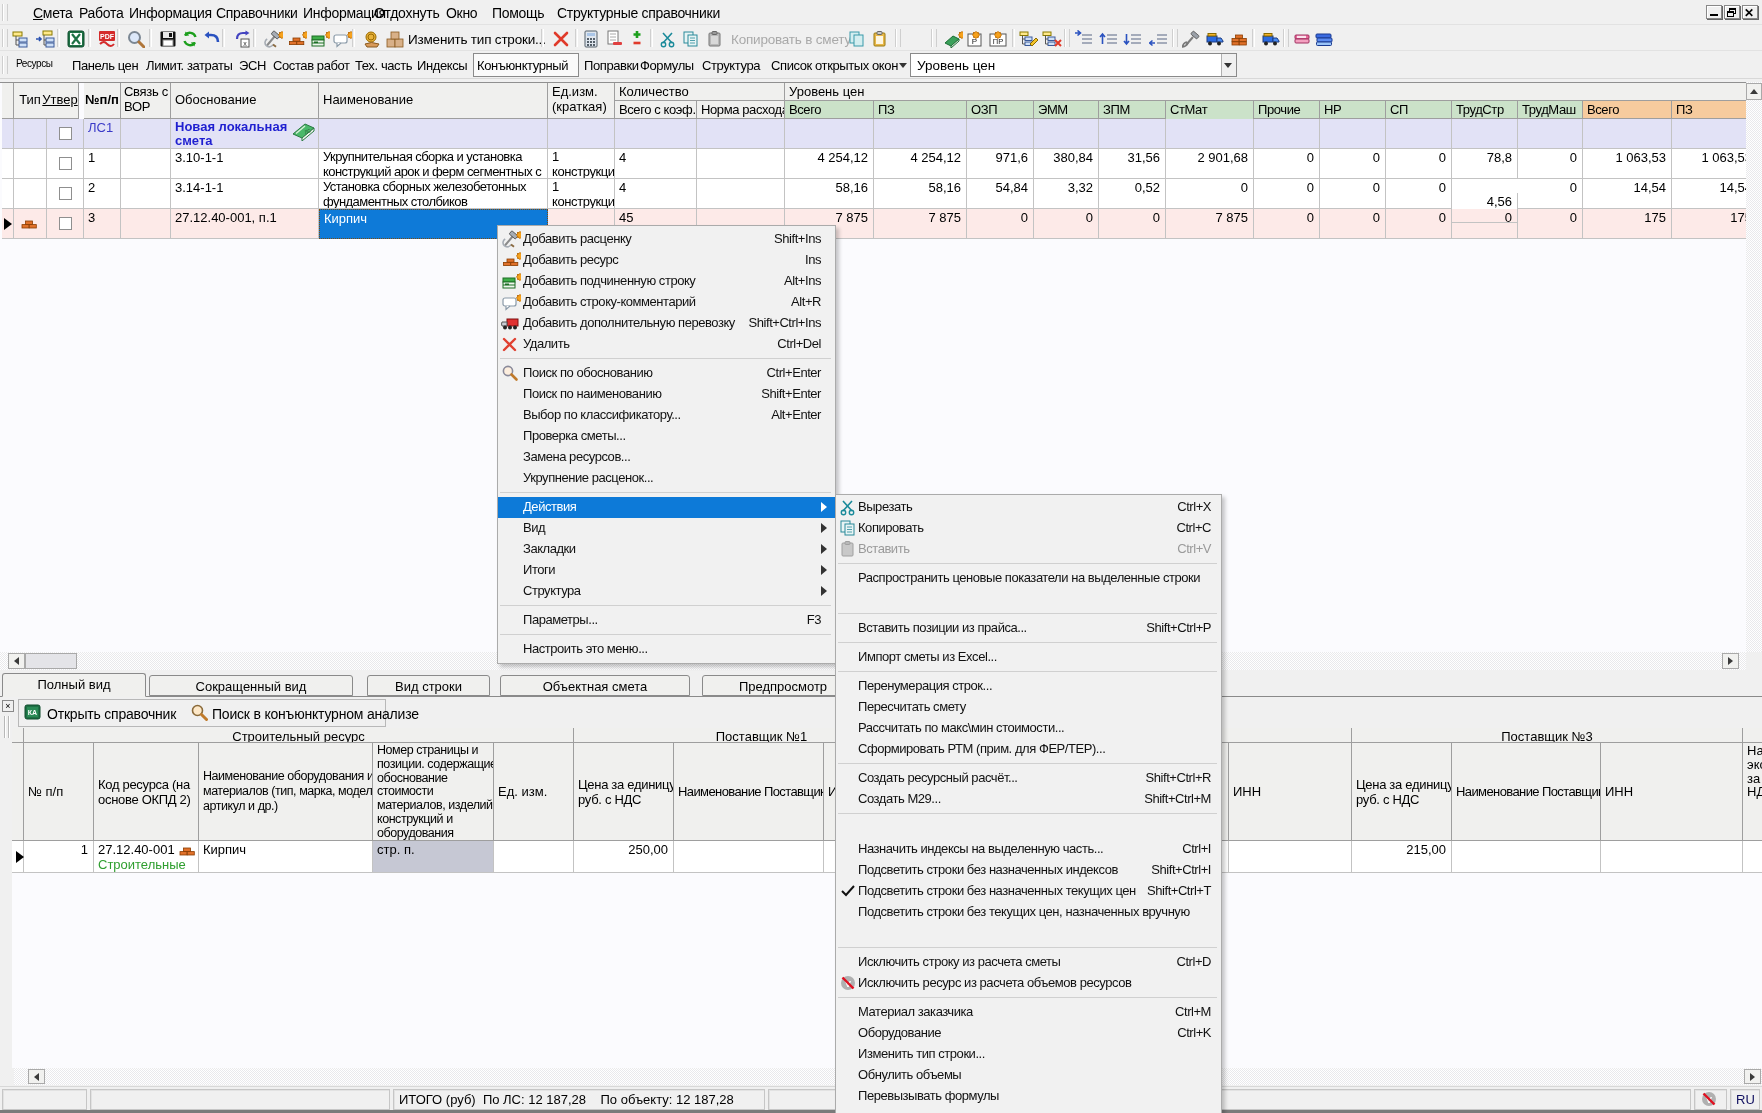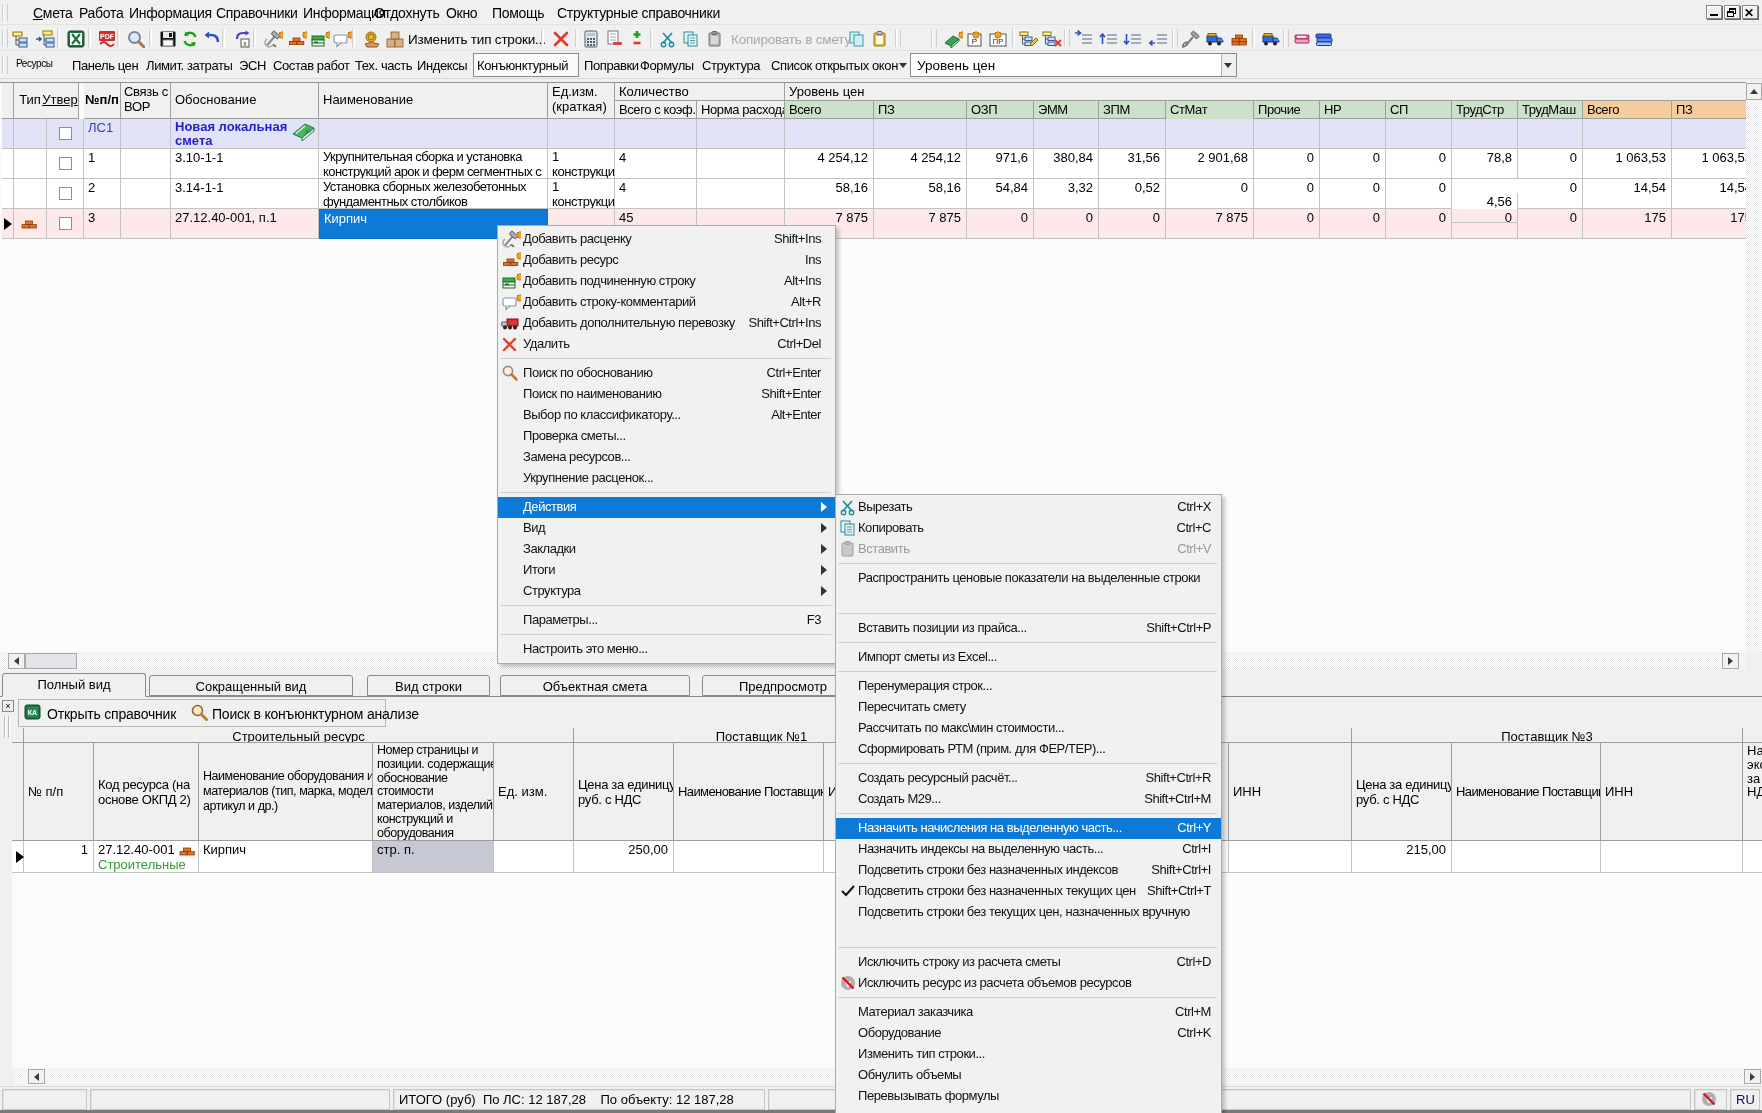--- a/index.html
+++ b/index.html
@@ -905,24 +905,20 @@
 <div class="msep" style="left:838px;top:763px;width:379px"></div>
 <div class="mi" style="left:836px;top:768px;width:385px;">
       <span class="lb" style="left:22px">Создать ресурсный расчёт...</span>
       <span class="sc" style="right:10px;">Shift+Ctrl+R</span>
     </div>
 <div class="mi" style="left:836px;top:789px;width:385px;">
       <span class="lb" style="left:22px">Создать М29...</span>
       <span class="sc" style="right:10px;">Shift+Ctrl+M</span>
     </div>
 <div class="msep" style="left:838px;top:813px;width:379px"></div>
-<div class="mi hl" style="left:836px;top:818px;width:385px;">
-      <span class="lb" style="left:22px">Назначить начисления на выделенную часть...</span>
-      <span class="sc" style="right:10px;">Ctrl+Y</span>
-    </div>
 <div class="mi" style="left:836px;top:839px;width:385px;">
       <span class="lb" style="left:22px">Назначить индексы на выделенную часть...</span>
       <span class="sc" style="right:10px;">Ctrl+I</span>
     </div>
 <div class="mi" style="left:836px;top:860px;width:385px;">
       <span class="lb" style="left:22px">Подсветить строки без назначенных индексов</span>
       <span class="sc" style="right:10px;">Shift+Ctrl+I</span>
     </div>
 <div class="mi" style="left:836px;top:881px;width:385px;">
       <span class="ic"><svg width="18" height="18" viewBox="0 0 18 18">

